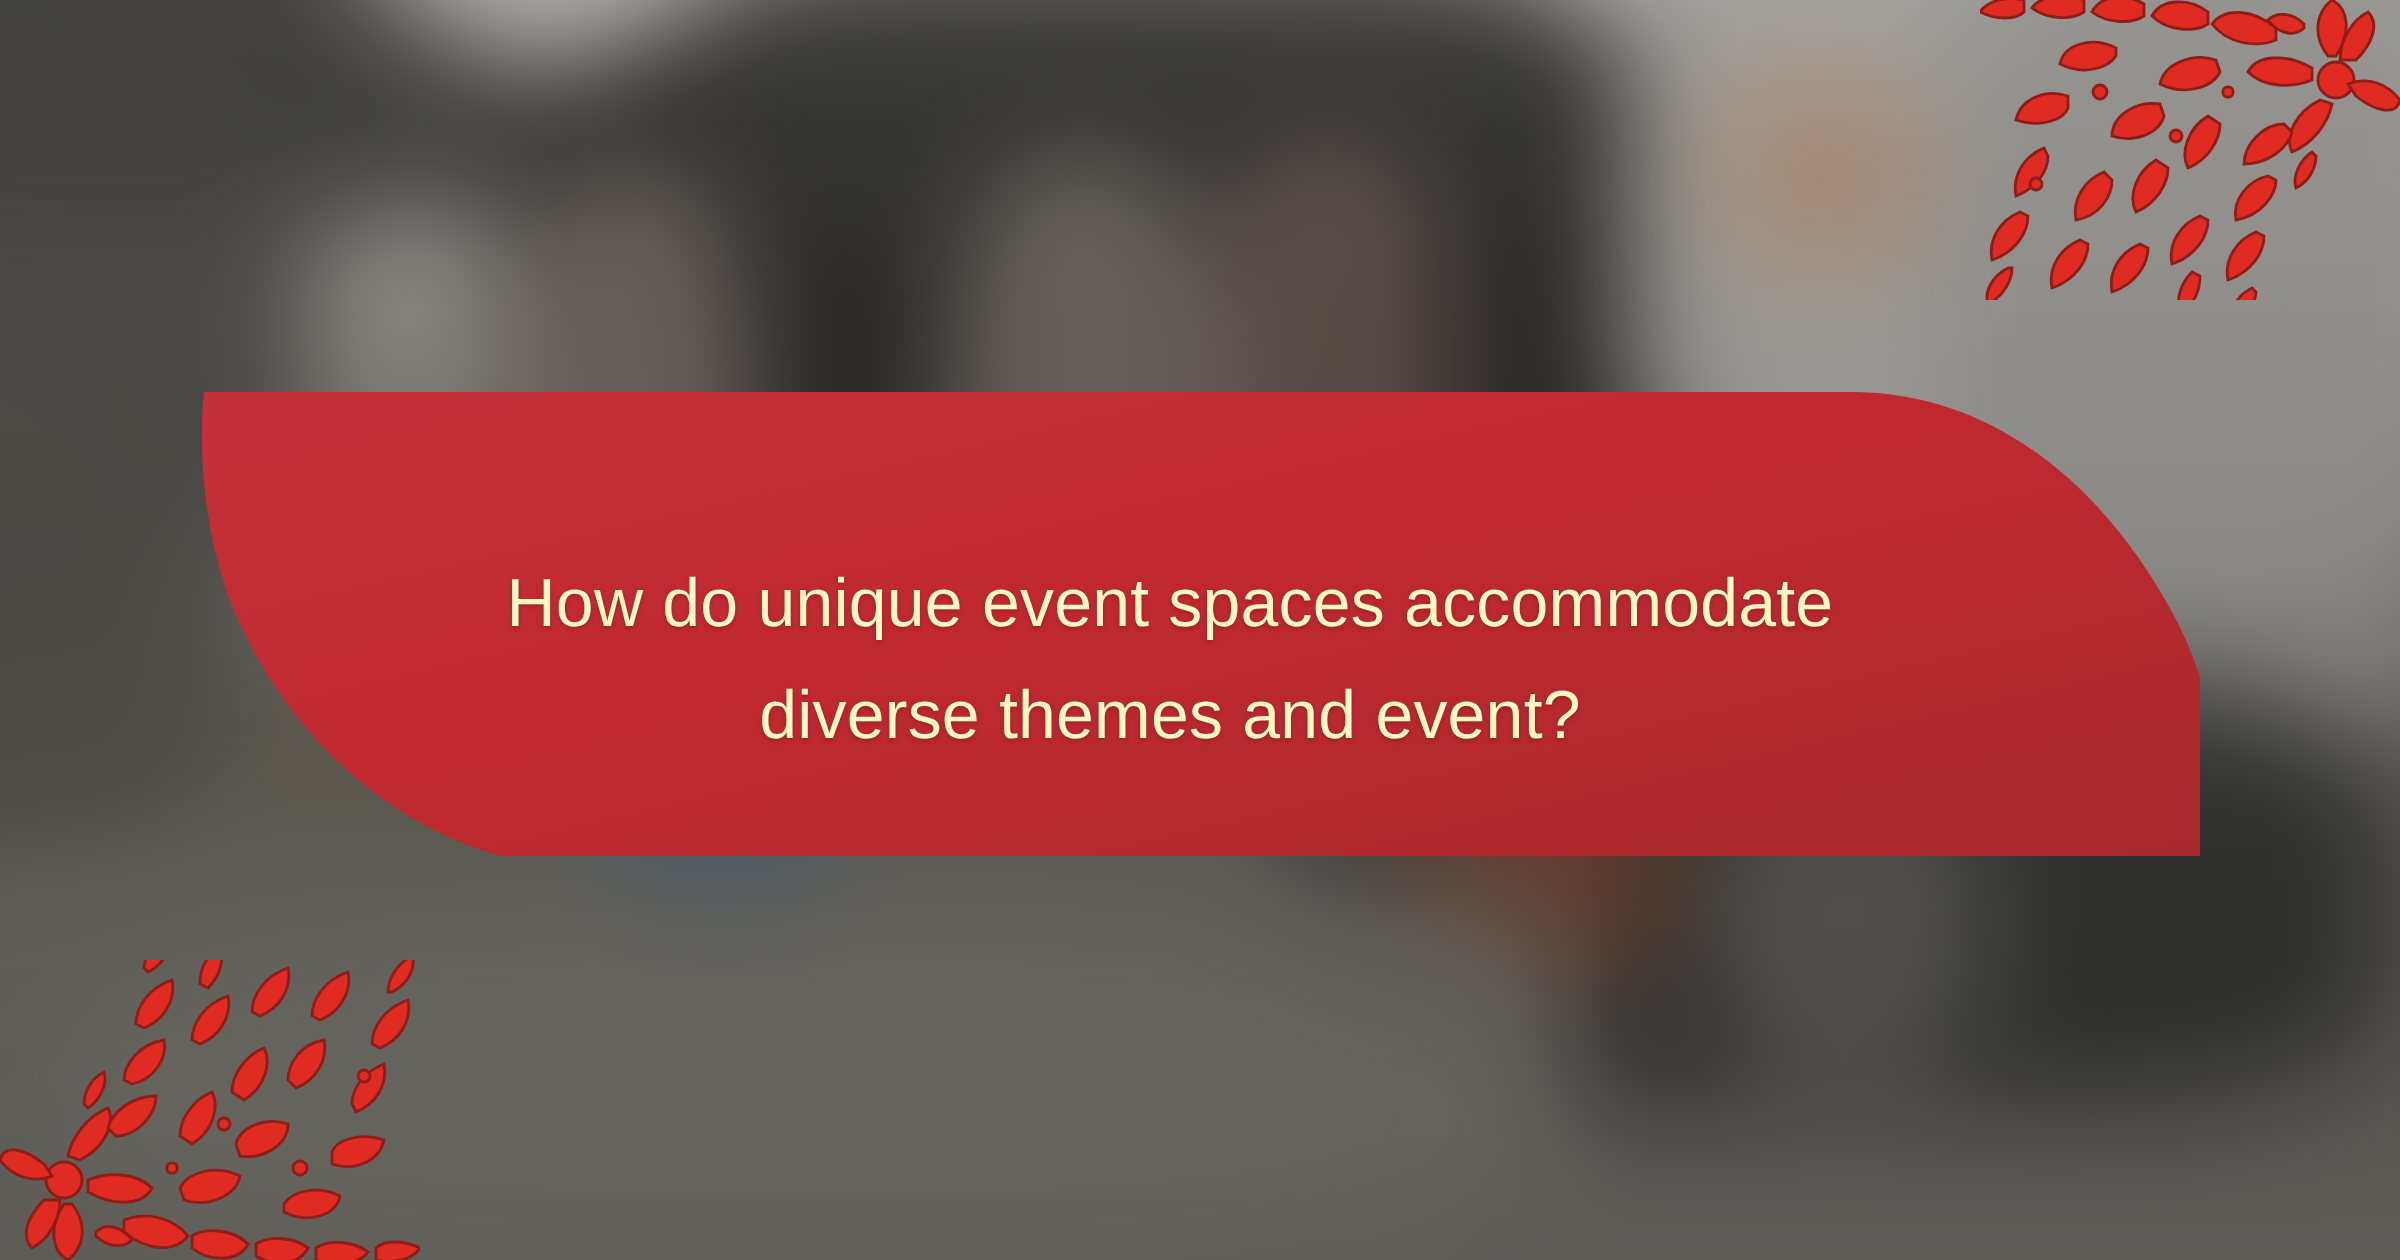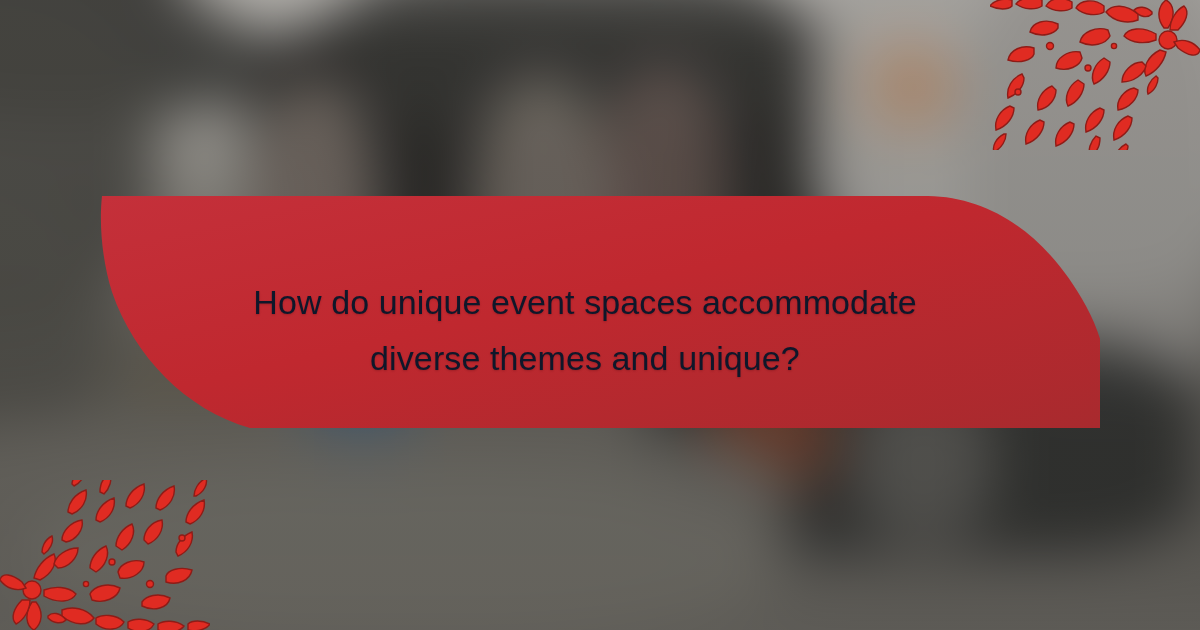--- a/index.html
+++ b/index.html
@@ -111,21 +111,21 @@
     position:absolute;
     left:90px; top:188px;
     width:1010px; height:248px;
   }
   .banner-svg { position:absolute; inset:0; width:100%; height:100%; }
 
   .banner-text {
     position:absolute;
     left:0; right:0; top:86px;
     text-align:center;
-    color:#0f172a;
+    color:#fef9c3;
     font-family:"Liberation Sans", sans-serif;
     font-size:34px;
     font-weight:400;
     line-height:56px;
     letter-spacing:.1px;
     padding:0 120px 0 100px;
     text-shadow:0 1px 2px rgba(90,12,16,.30);
     -webkit-font-smoothing:antialiased;
   }
   .banner-text .line { display:block; white-space:nowrap; }
@@ -174,21 +174,21 @@
                L 838,8
                C 905,9 960,52 996,118
                C 1018,158 1021,200 1021,240
                L 160,240
                C 96,222 44,168 22,104
                C 12,72 9,36 12,8 Z" fill="url(#bannerGrad)"></path>
     </svg>
 
     <div class="banner-text">
       <span class="line">How do unique event spaces accommodate</span>
-      <span class="line">diverse themes and unique?</span>
+      <span class="line">diverse themes and event?</span>
     </div>
   </div>
 
   <div class="ornament tr">
     <svg viewBox="0 0 210 150">
       <g transform="translate(210,0) scale(-1,1)">
         <g fill="#E02B22" stroke="#8E1C17" stroke-width="1.4">
 
           <circle cx="32" cy="40" r="9"></circle>
 

